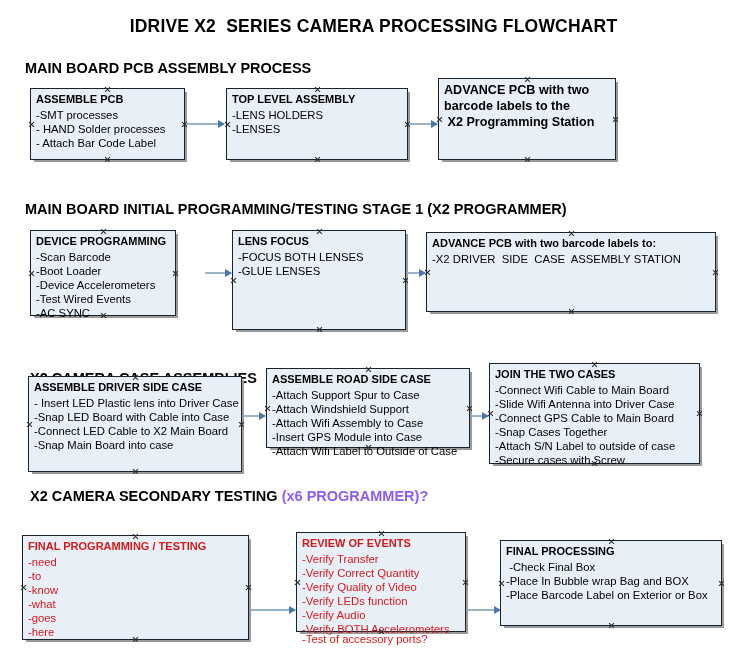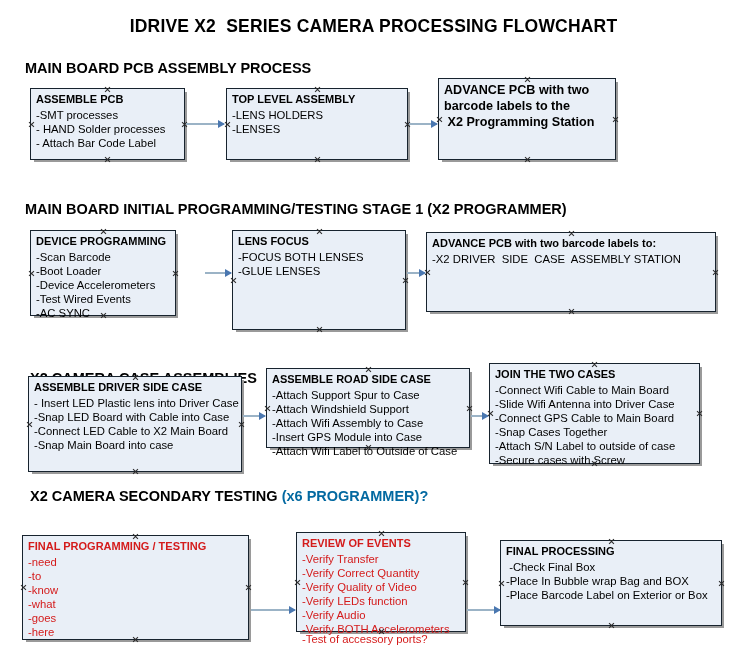--- a/index.html
+++ b/index.html
@@ -34,21 +34,21 @@
     letter-spacing: .2px;
     white-space: pre;
   }
   .section-title {
     position: absolute;
     font-size: 14.5px;
     font-weight: bold;
     white-space: pre;
   }
   .section-title .accent {
-    color: #0369a1;
+    color: #8b5cf6;
   }
 
   
   .node {
     position: absolute;
     box-sizing: border-box;
     background: #e9eff7;
     border: 1px solid #17232e;
     box-shadow: 3px 3px 0 -1px #9a9a9a;
     padding: 3px 4px 2px 5px;

